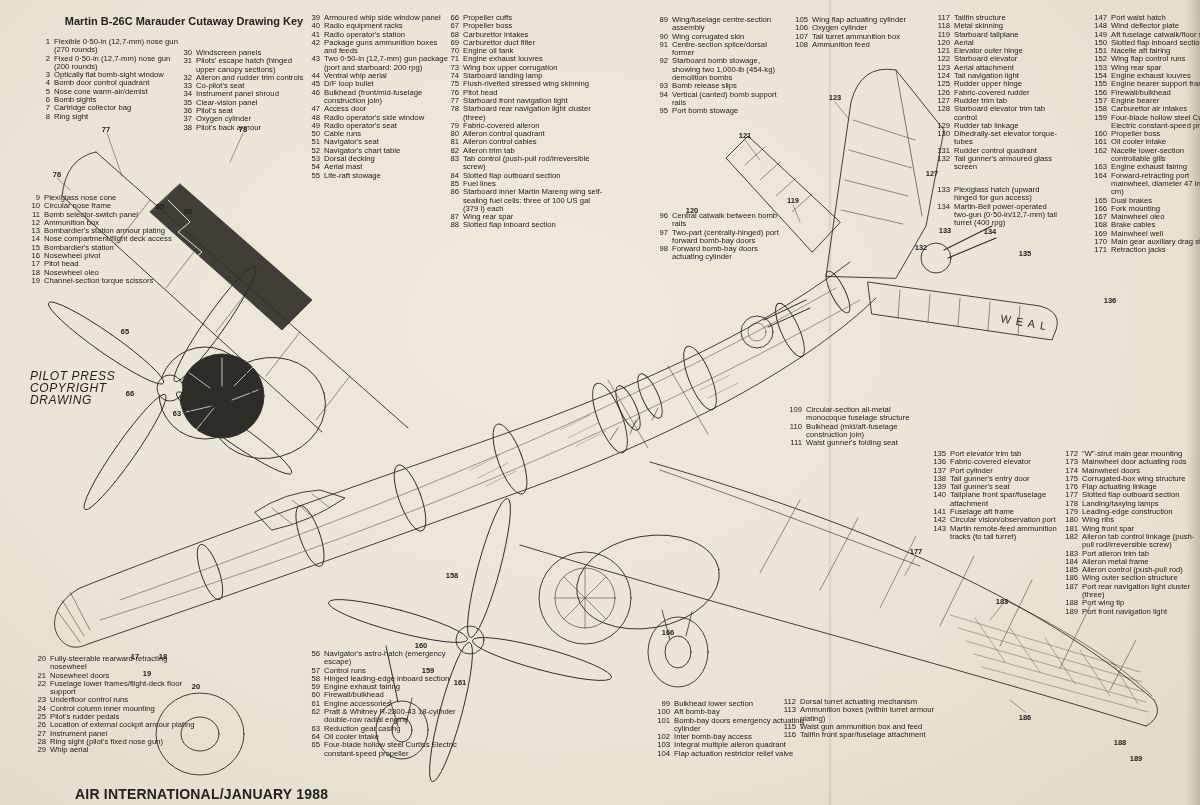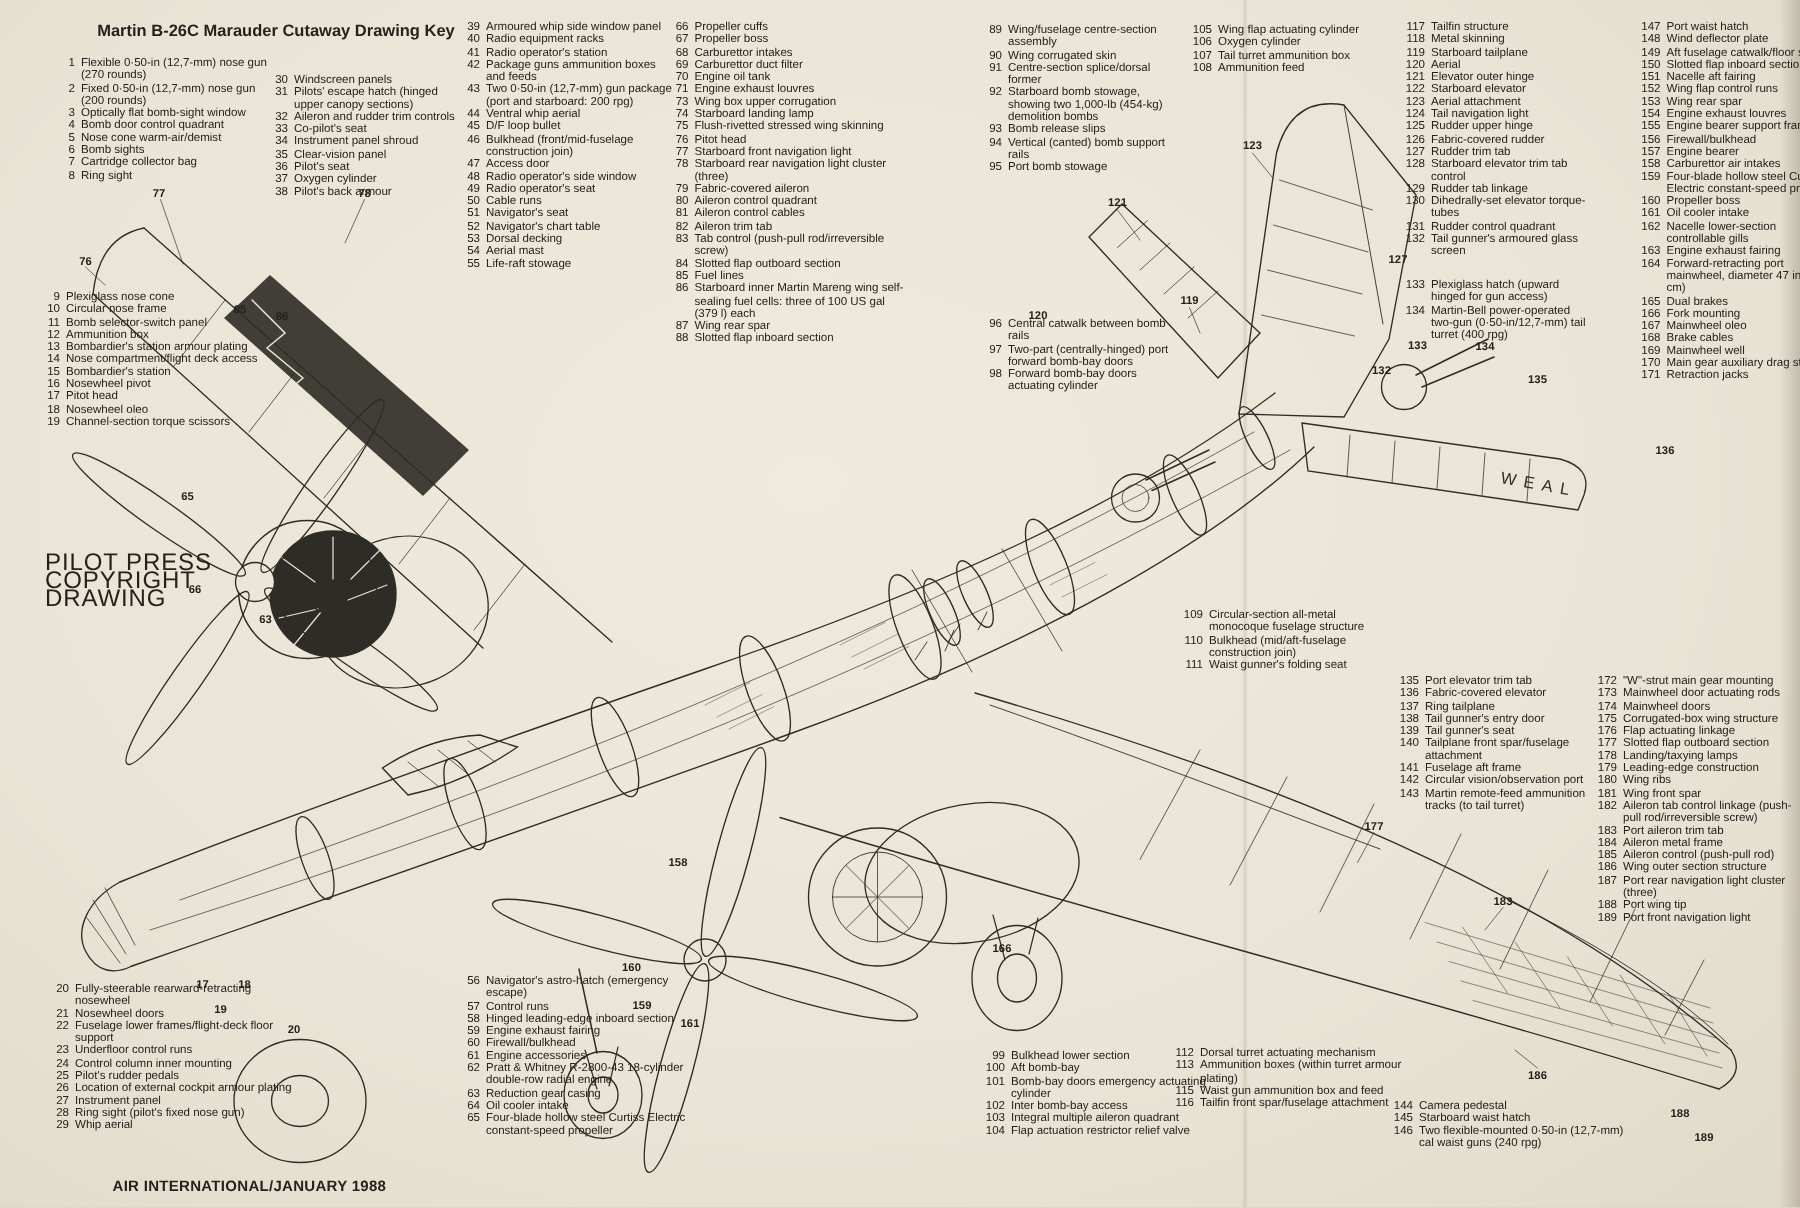--- a/index.html
+++ b/index.html
@@ -31,23 +31,23 @@
   #b10{left:930px;top:186px;width:132px}
   #b11{left:1087px;top:14px;width:138px}
   #b12{left:782px;top:406px;width:150px}
   #b13{left:926px;top:450px;width:144px}
   #b14{left:1058px;top:450px;width:140px}
   #b15{left:32px;top:655px;width:174px}
   #b16{left:306px;top:650px;width:164px}
   #b17{left:650px;top:700px;width:170px}
   #b18{left:776px;top:698px;width:164px}
   #b19{left:922px;top:733px;width:172px}
-  .copyright{position:absolute;left:30px;top:370px;font-size:16px;line-height:12px;
-        letter-spacing:.6px;z-index:3;}
-  .footer{position:absolute;left:75px;top:786px;font-size:10px;font-weight:bold;
+  .copyright{position:absolute;left:30px;top:370px;font-size:12px;line-height:12px;
+        letter-spacing:.6px;z-index:3;font-style:italic;}
+  .footer{position:absolute;left:75px;top:786px;font-size:14px;font-weight:bold;
         letter-spacing:.2px;z-index:3;}
   .callouts{position:absolute;left:0;top:0;width:100%;height:100%;z-index:2;pointer-events:none;}
   .callout{position:absolute;font-size:7.5px;font-weight:bold;transform:translate(-50%,-50%);color:#23221d;}
 </style>
 </head>
 <body>
 
 <div class="page">
 
   <svg class="cutaway" width="1200" height="805" viewBox="0 0 1200 805">
@@ -730,21 +730,21 @@
       <div class="ki">
         <span class="kn">135</span>
         <span class="kt">Port elevator trim tab</span>
       </div>
       <div class="ki">
         <span class="kn">136</span>
         <span class="kt">Fabric-covered elevator</span>
       </div>
       <div class="ki">
         <span class="kn">137</span>
-        <span class="kt">Ring tailplane</span>
+        <span class="kt">Port cylinder</span>
       </div>
       <div class="ki">
         <span class="kn">138</span>
         <span class="kt">Tail gunner's entry door</span>
       </div>
       <div class="ki">
         <span class="kn">139</span>
         <span class="kt">Tail gunner's seat</span>
       </div>
       <div class="ki">
@@ -957,34 +957,20 @@
         <span class="kn">113</span>
         <span class="kt">Ammunition boxes (within turret armour plating)</span>
       </div>
       <div class="ki">
         <span class="kn">115</span>
         <span class="kt">Waist gun ammunition box and feed</span>
       </div>
       <div class="ki">
         <span class="kn">116</span>
         <span class="kt">Tailfin front spar/fuselage attachment</span>
-      </div>
-    </div>
-  <div class="kblock w3" id="b19">
-      <div class="ki">
-        <span class="kn">144</span>
-        <span class="kt">Camera pedestal</span>
-      </div>
-      <div class="ki">
-        <span class="kn">145</span>
-        <span class="kt">Starboard waist hatch</span>
-      </div>
-      <div class="ki">
-        <span class="kn">146</span>
-        <span class="kt">Two flexible-mounted 0·50-in (12,7-mm) cal waist guns (240 rpg)</span>
       </div>
     </div>
 
   <div class="copyright">
     <div>PILOT PRESS</div>
     <div>COPYRIGHT</div>
     <div>DRAWING</div>
   </div>
 
   <div class="footer">AIR INTERNATIONAL/JANUARY 1988</div>

